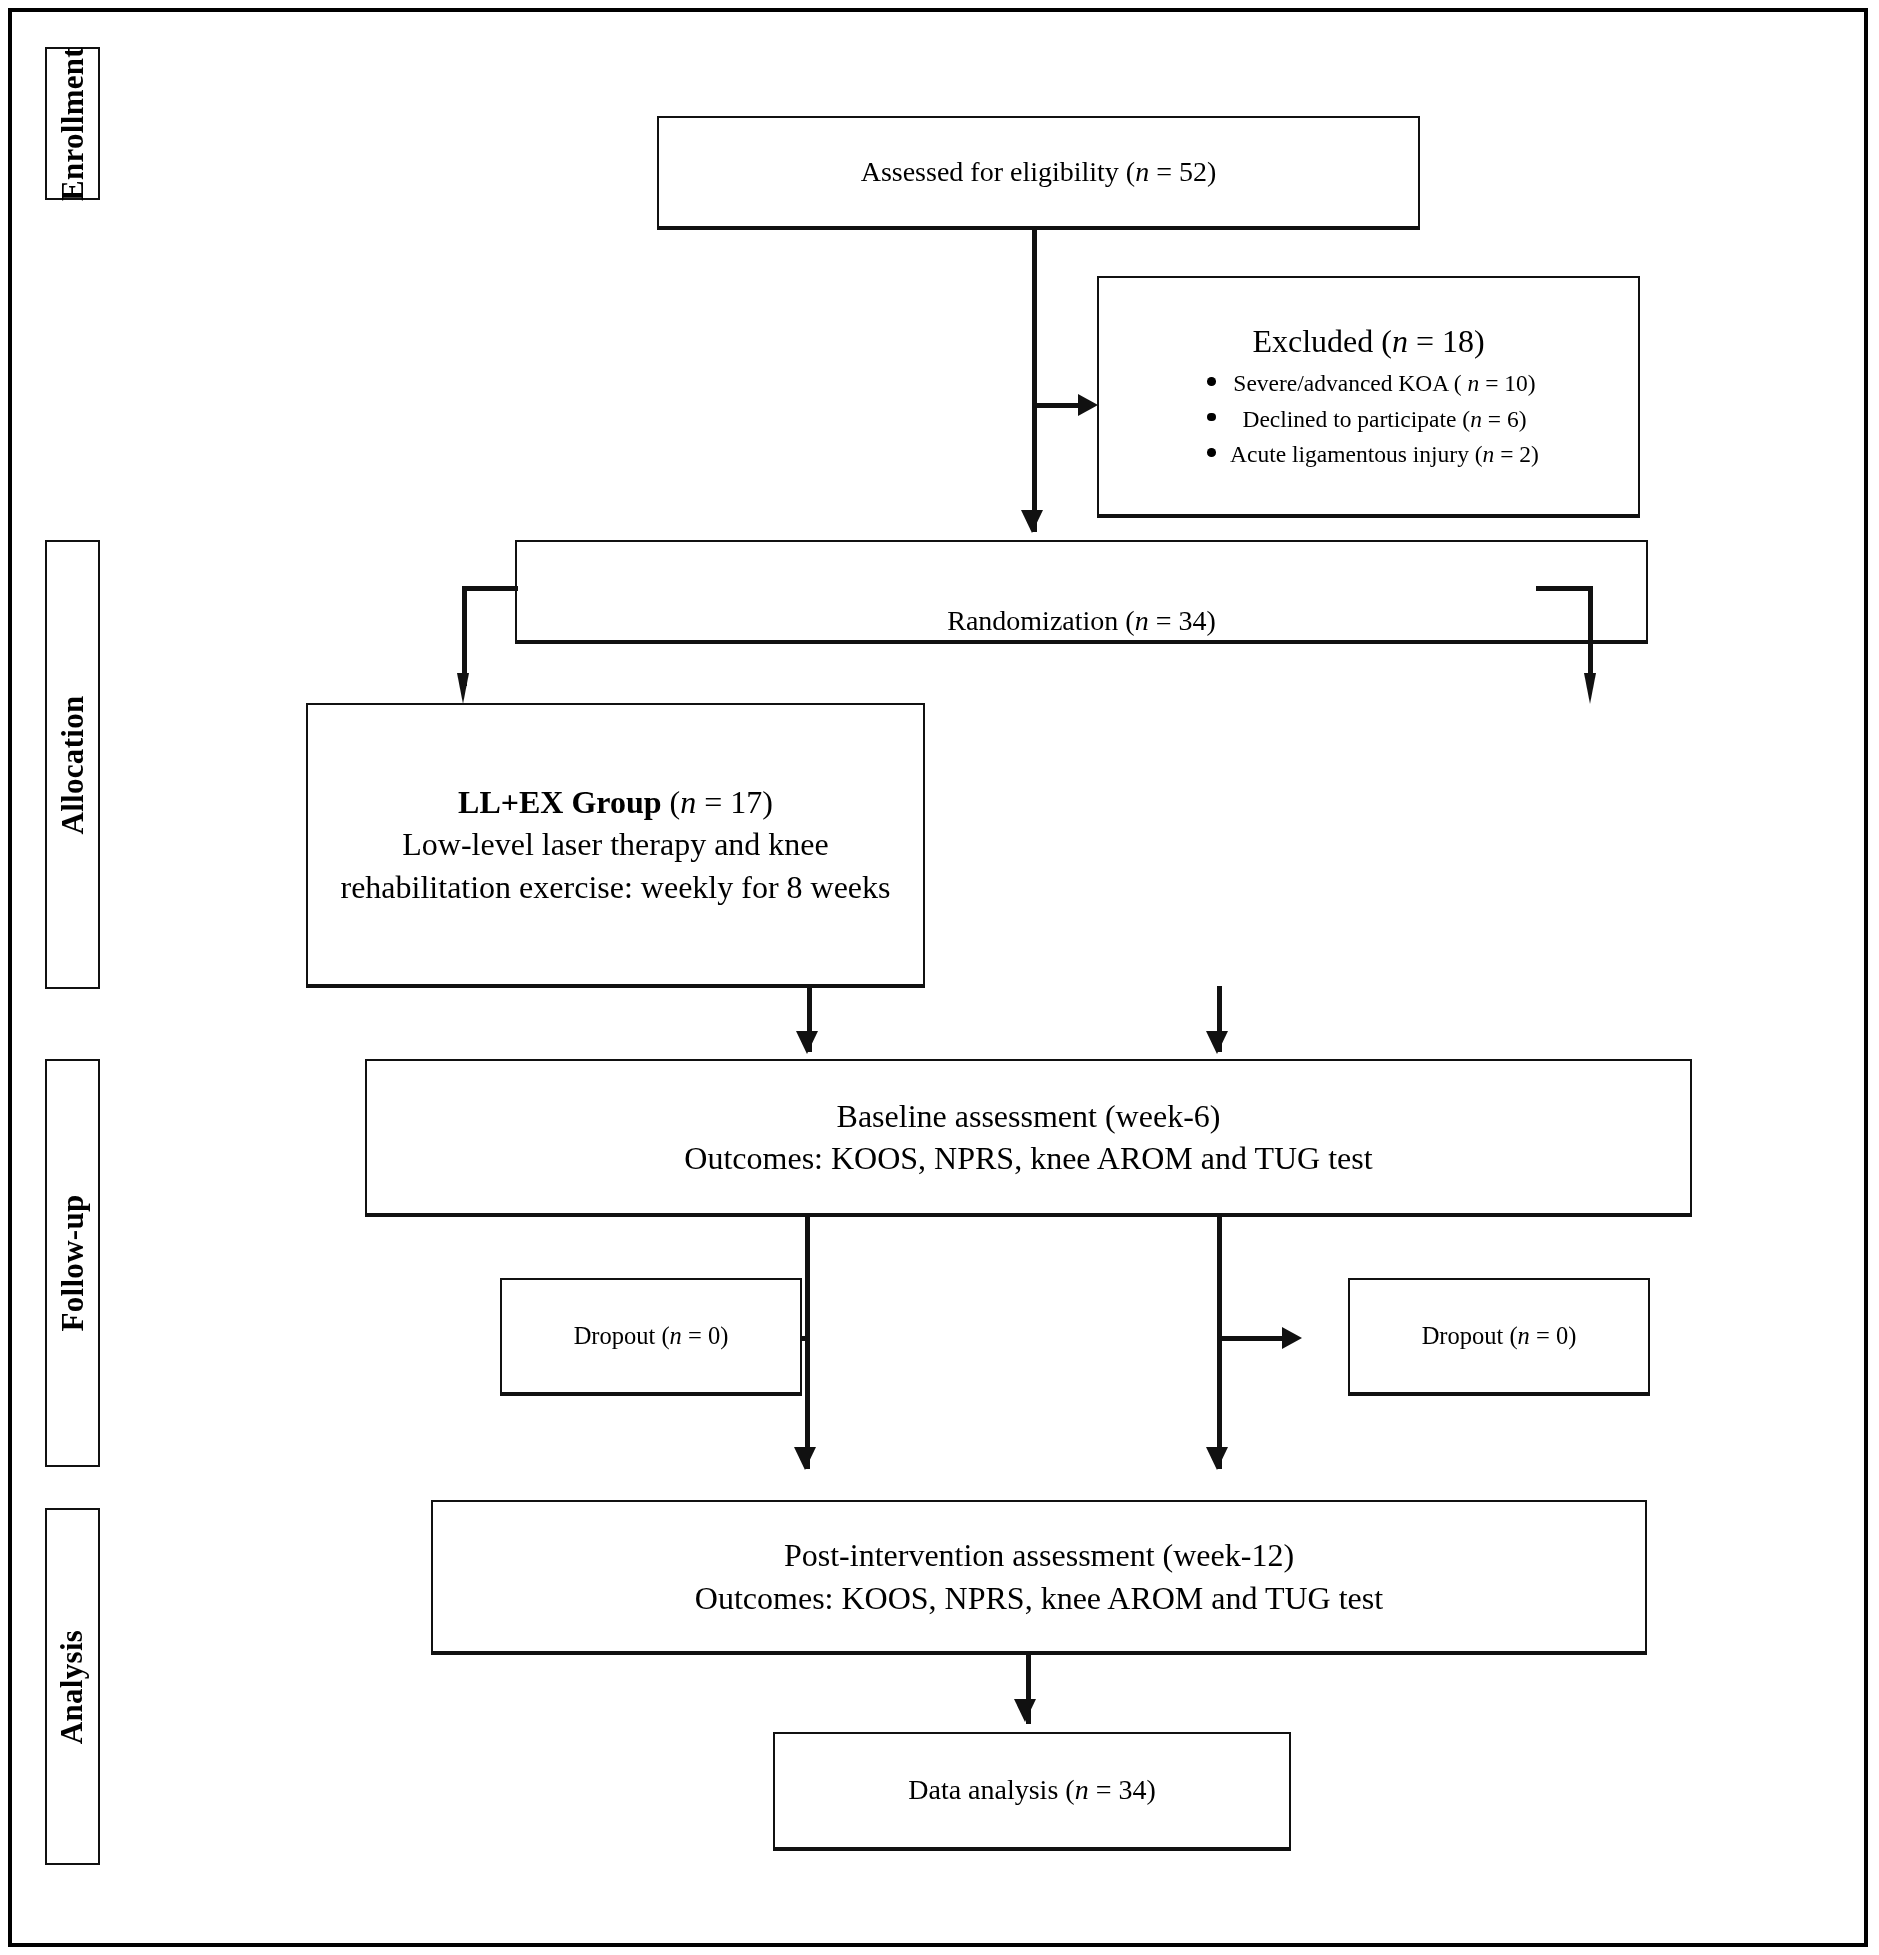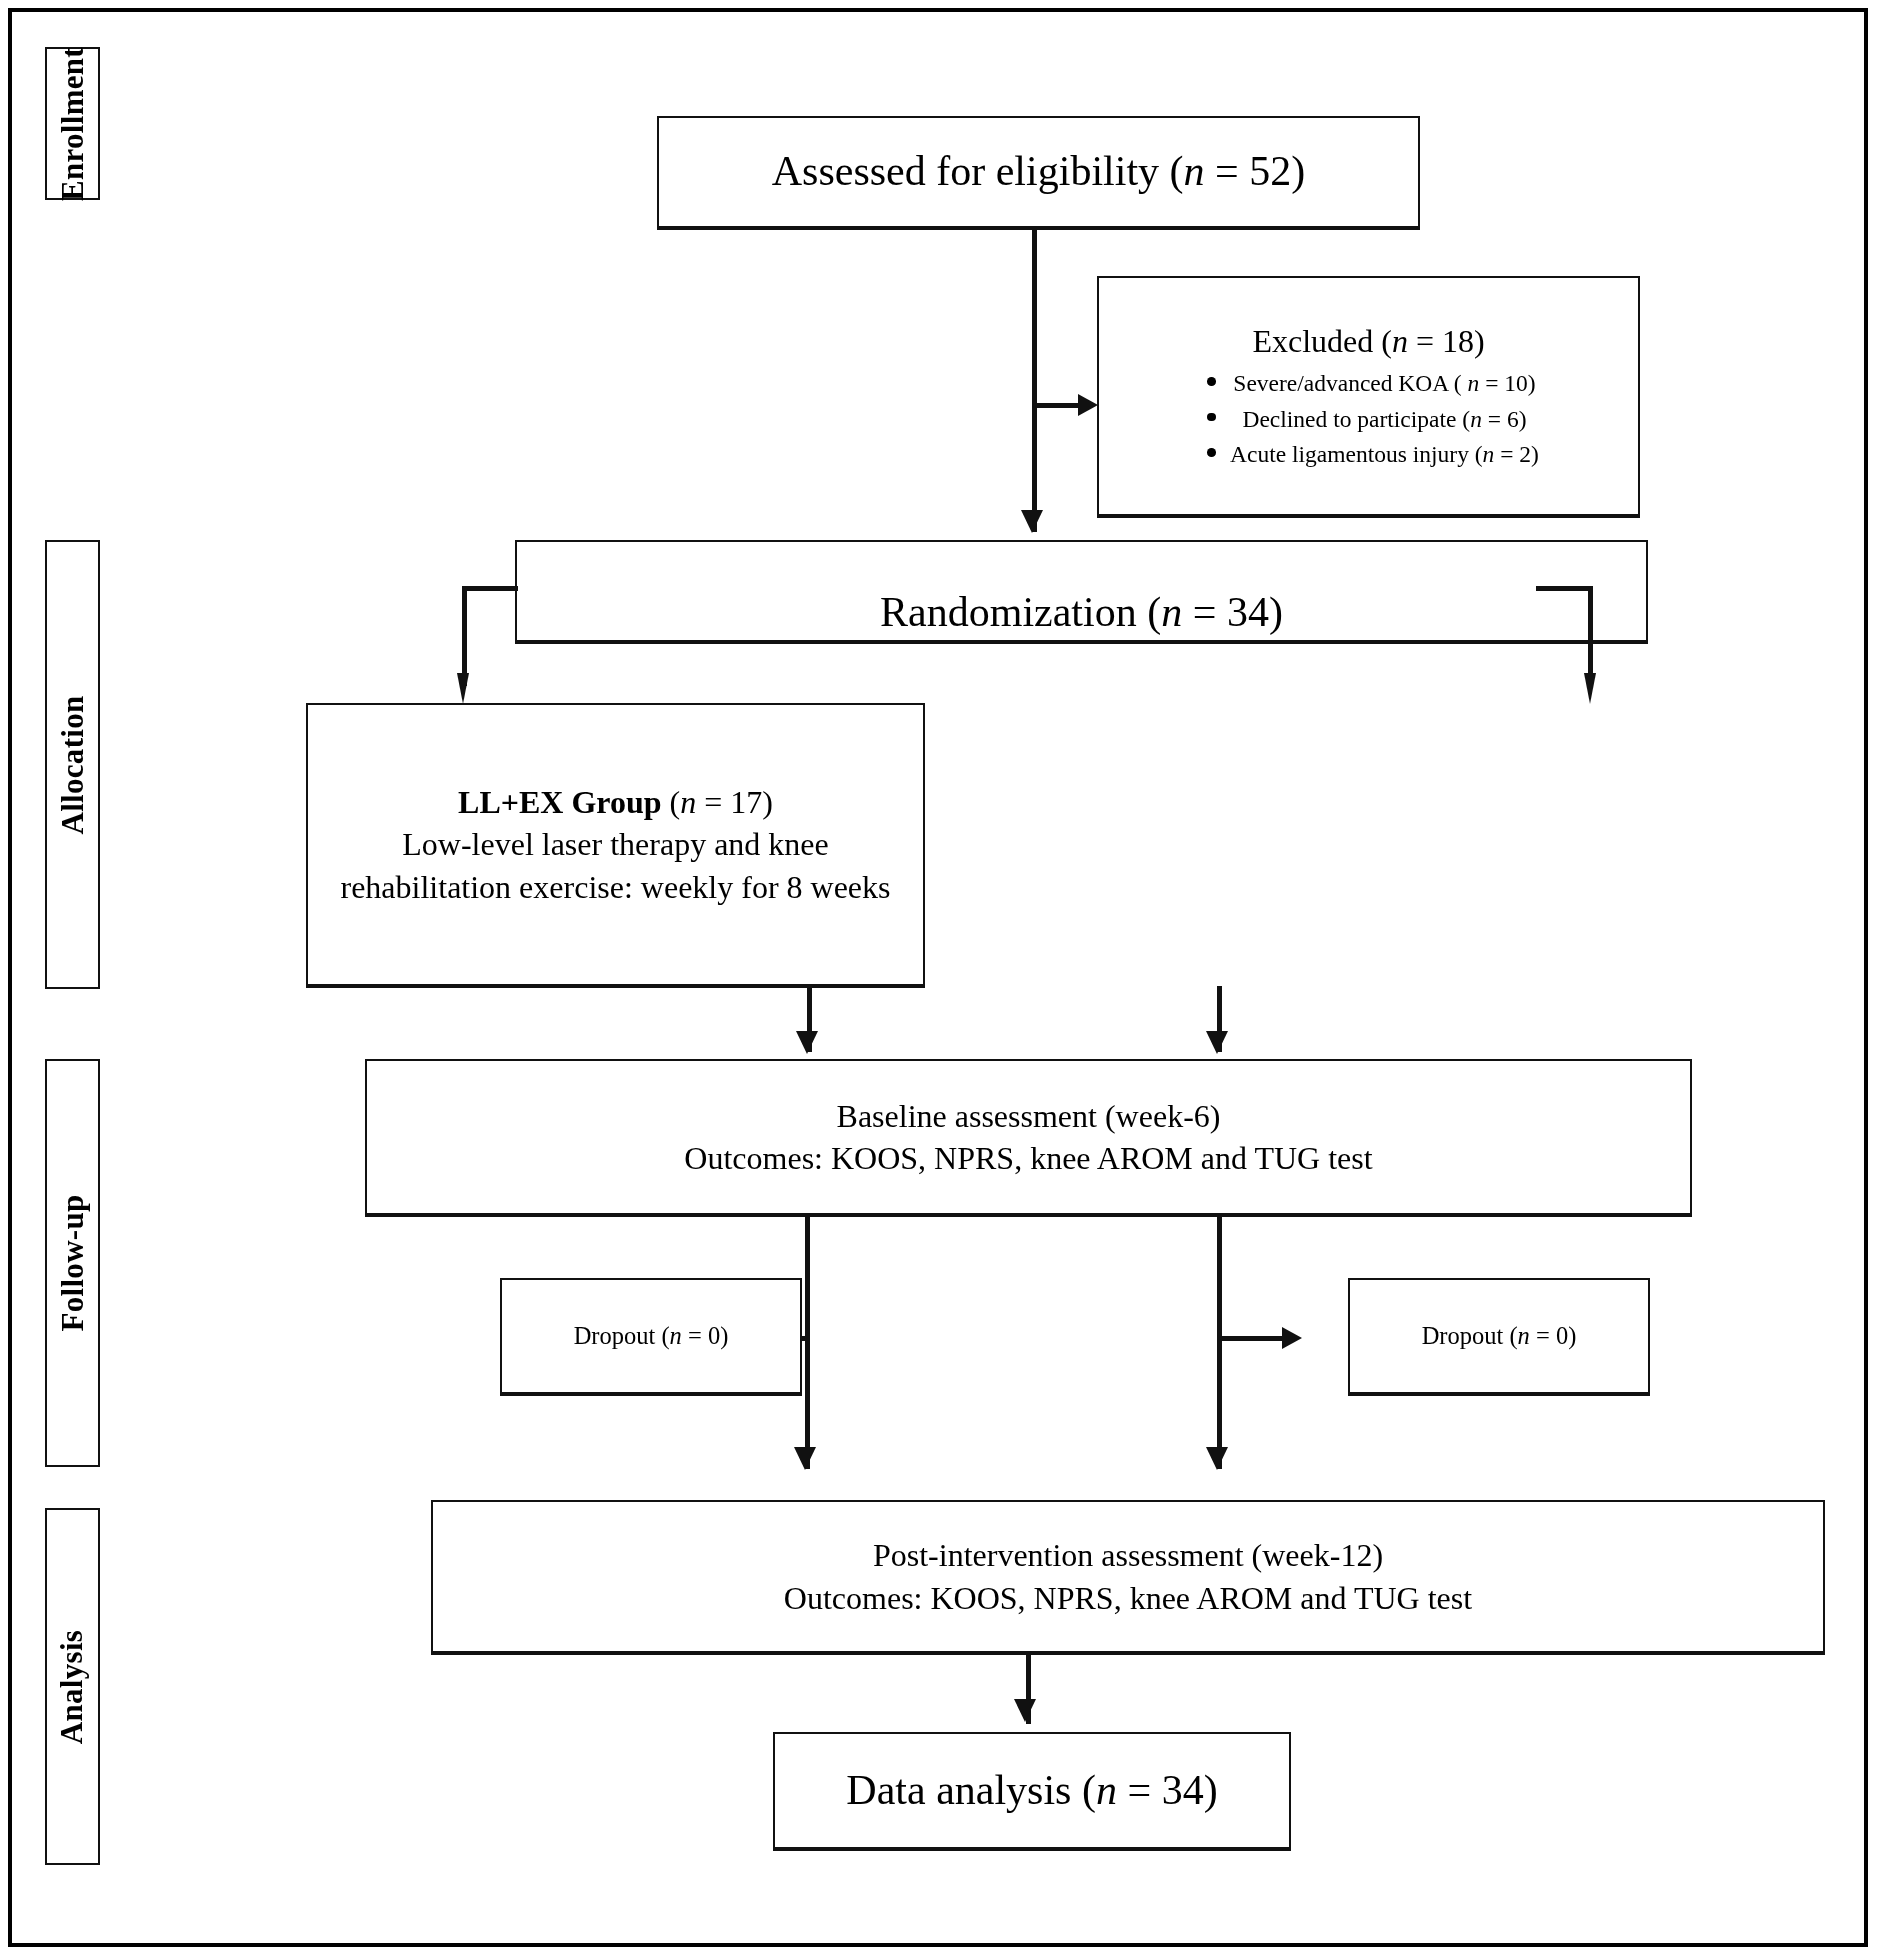--- a/index.html
+++ b/index.html
@@ -30,21 +30,21 @@
       border-left:11.2px solid transparent;border-right:11.2px solid transparent;
       border-top:23.5px solid #111;}
   .arrow-down.slim{border-left-width:6.6px;border-right-width:6.6px;border-top-width:31px;}
   .arrow-right{position:absolute;width:0;height:0;
       border-top:11.2px solid transparent;border-bottom:11.2px solid transparent;
       border-left:20.4px solid #111;}
   .arrow-left{position:absolute;width:0;height:0;
       border-top:11.2px solid transparent;border-bottom:11.2px solid transparent;
       border-right:20.4px solid #111;}
 
-  .t52{font-size:42px;}
+  .t52{font-size:28px;}
   .t46{font-size:32px;}
   .t44{font-size:24.5px;margin-left:37px;}
   .bold{font-weight:bold;}
   i{font-style:italic;}
 
   
   .bullets{list-style:none;margin:4.1px 0 0 0;padding:0;text-align:center;}
   .bullets li{position:relative;padding-left:32px;font-size:23.5px;line-height:1.5;
               white-space:nowrap;}
   .bullets li::before{content:"";position:absolute;left:9.2px;top:11.2px;
@@ -141,21 +141,21 @@
       Dropout (<i>n</i> = 0)
     </span>
   </div>
 
   <div class="box shadowed t44" style="left:1311px;top:1278px;width:302px;height:116px;">
     <span class="ln">
       Dropout (<i>n</i> = 0)
     </span>
   </div>
 
-  <div class="box shadowed t46" style="left:431px;top:1500px;width:1394px;height:153px;">
+  <div class="box shadowed t46" style="left:431px;top:1500px;width:1216px;height:153px;">
     <span class="ln">Post-intervention assessment (week-12)</span>
     <span class="ln">Outcomes: KOOS, NPRS, knee AROM and TUG test</span>
   </div>
 
   <div class="vline" style="left:1026px;top:1653px;height:71px;"></div>
   <div class="arrow-down" style="left:1014px;top:1699px;"></div>
 
   <div class="box shadowed t52" style="left:773px;top:1732px;width:518px;height:117px;">
     <span class="ln">
       Data analysis (<i>n</i> = 34)

